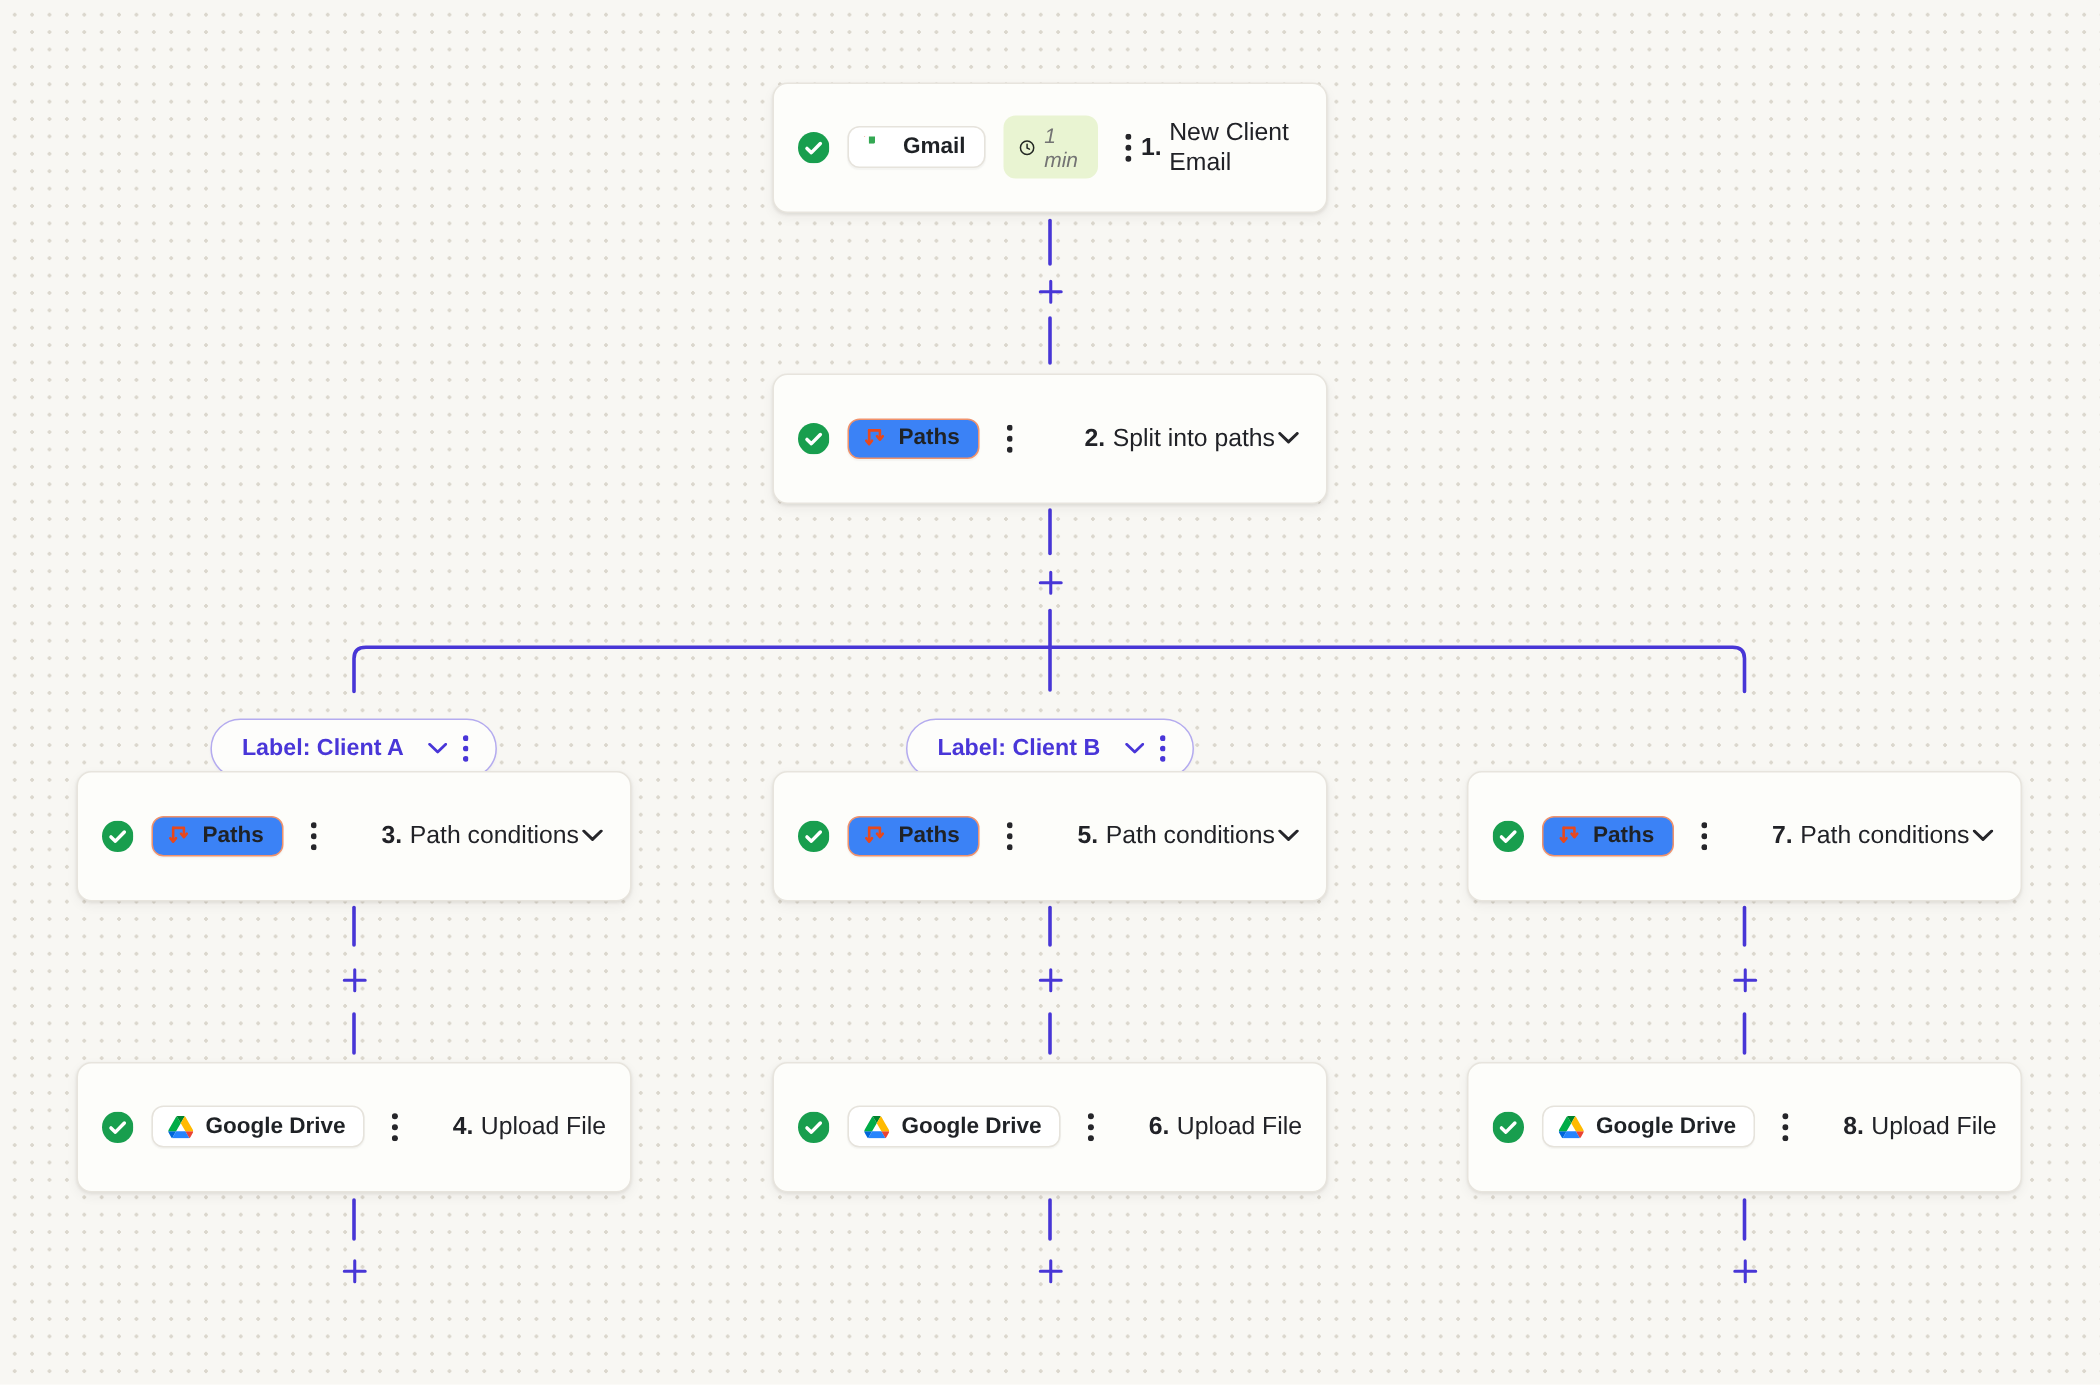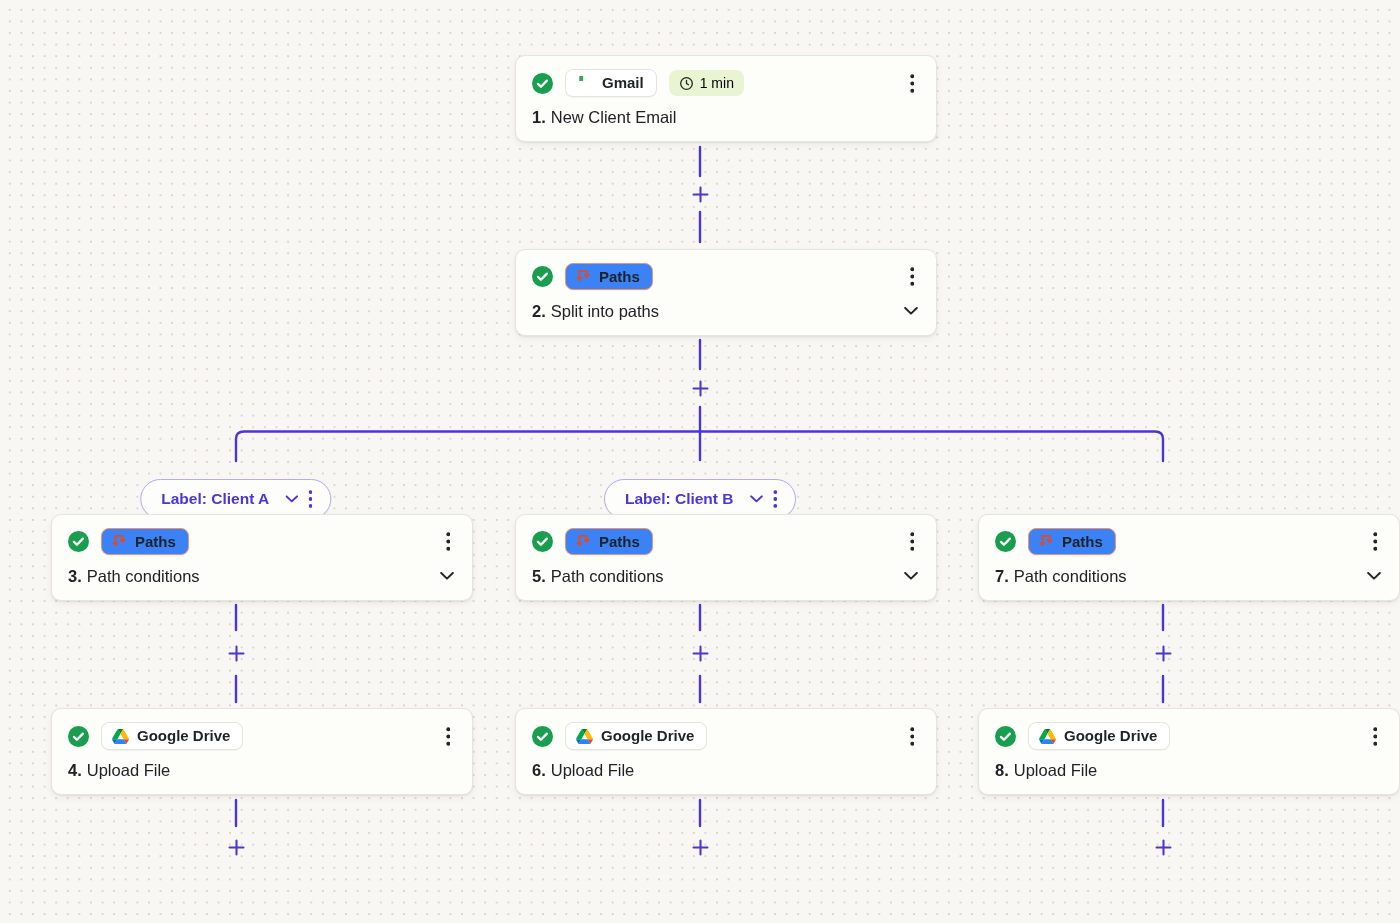--- a/index.html
+++ b/index.html
@@ -6,38 +6,38 @@
   body{font-family:"Liberation Sans","DejaVu Sans",sans-serif;}
   .canvas{
     position:relative;width:1400px;height:923px;overflow:hidden;
     background-color:#f8f7f3;
     background-image:radial-gradient(circle,#dbd7cd 1.1px,transparent 1.2px);
     background-size:11.6px 11.6px;
     background-position:4px 4px;
   }
   svg.connectors{position:absolute;left:0;top:0;pointer-events:none;}
   .node{
-    position:absolute;width:422px;height:87px;box-sizing:border-box;
+    position:absolute;width:370px;height:87px;box-sizing:border-box;
     background:#fdfdfa;border:1px solid #e7e4dd;border-radius:10px;
     box-shadow:0 1px 2px rgba(30,28,20,.07),0 3px 8px rgba(30,28,20,.05);
-    padding:13px 16px 14px 16px;display:flex;flex-direction:column;justify-content:space-between;
+    padding:13px 16px 14px 16px;display:flex;flex-direction:row;justify-content:space-between;
     cursor:pointer;
   }
   .node-top{display:flex;align-items:center;gap:12px;}
   .icon-check{width:21px;height:21px;flex:0 0 auto;display:block;}
   .app-badge{
     display:inline-flex;align-items:center;gap:8px;background:#ffffff;
     border:1px solid #e6e3dc;border-radius:8px;padding:4px 12px 4px 10px;
     font-size:15px;font-weight:700;color:#1f2226;line-height:18px;
     box-shadow:0 1px 1px rgba(30,28,20,.04);
   }
   .app-badge.paths{background:#3b82f6;border:1.5px solid #f0926c;padding:3.5px 12px 3.5px 10px;}
   .timer-badge{
     display:inline-flex;align-items:center;gap:6px;background:#e9f4d2;
-    border-radius:8px;padding:5px 10px;font-size:14px;font-weight:500;color:#000000;line-height:16px;
+    border-radius:8px;padding:5px 10px;font-size:14px;font-weight:500;color:#737373;line-height:16px;font-style:italic;
   }
   .kebab{
     margin-left:auto;background:none;border:none;padding:2px 6px;cursor:pointer;
     color:#26262a;display:flex;align-items:center;
   }
   .node-title{display:flex;align-items:center;font-size:16.5px;color:#212227;line-height:20px;}
   .step-num{font-weight:700;margin-right:5px;}
   .title-text{font-weight:400;}
   .title-chevron{margin-left:auto;background:none;border:none;padding:2px;cursor:pointer;color:#26262a;display:flex;}
   .branch-pill{

